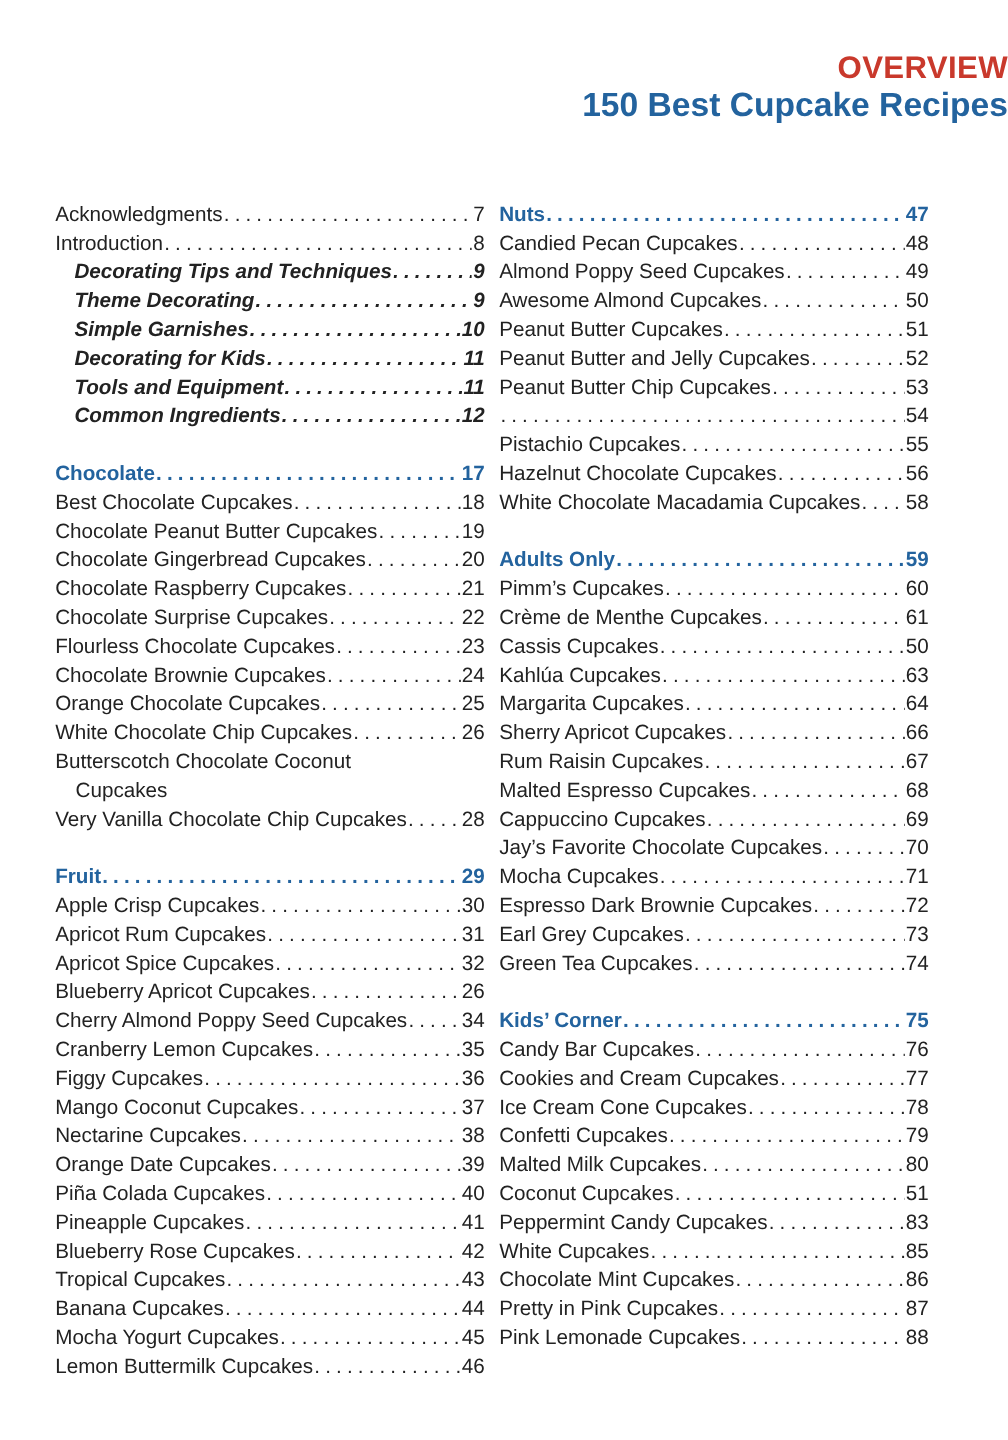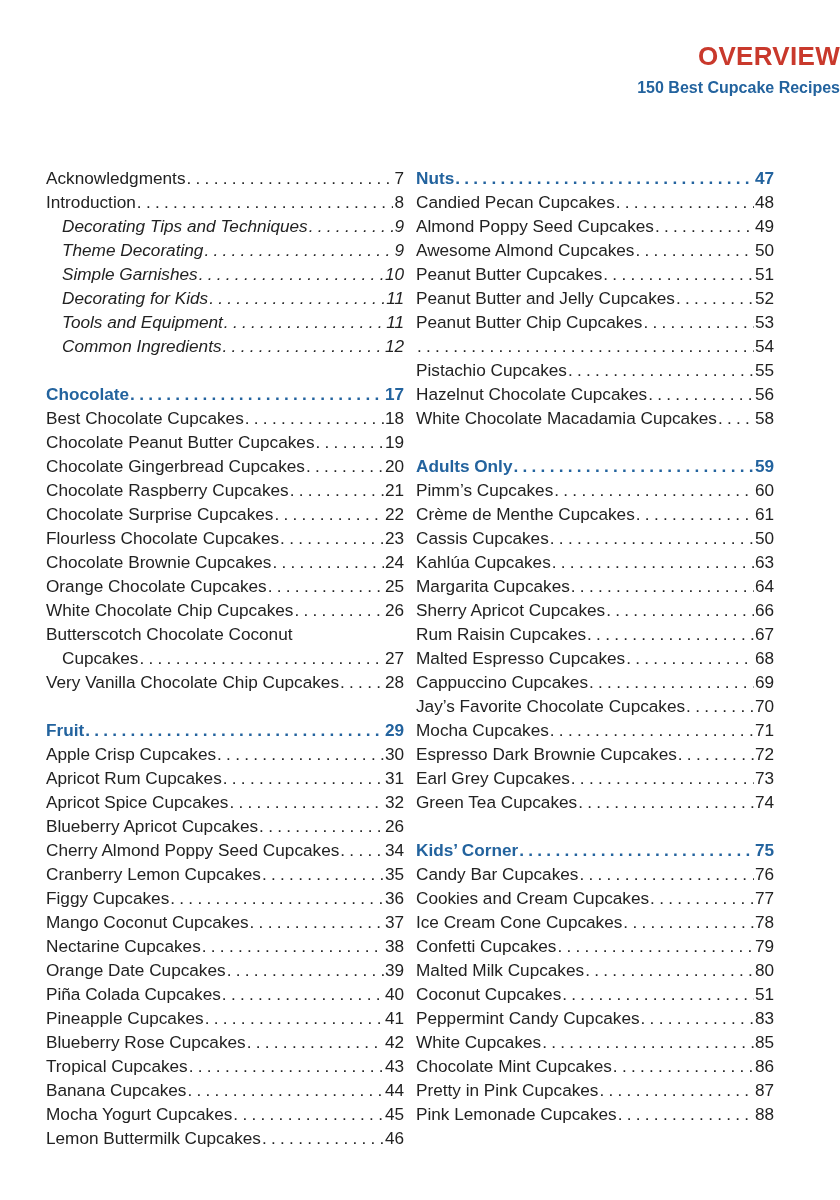--- a/index.html
+++ b/index.html
@@ -1,31 +1,31 @@
 <!DOCTYPE html>
 <html><head>
 <meta charset="utf-8">
 <style>
   html,body{margin:0;padding:0;background:#fff;}
   body{width:840px;height:1200px;position:relative;overflow:hidden;font-family:"Liberation Sans",sans-serif;color:#222;}
   .header{position:absolute;top:40px;left:0;width:840px;text-align:right;font-weight:bold;}
   .overline{color:#c9392c;font-size:26px;line-height:32px;letter-spacing:0.3px;}
-  .title{color:#23639e;font-size:16px;line-height:32px;}
+  .title{color:#23639e;font-size:28px;line-height:32px;}
   .col{position:absolute;top:166px;width:358px;}
   .col.left{left:46px;}
   .col.right{left:416px;}
   .entry{display:flex;align-items:baseline;font-size:17.2px;line-height:24px;height:24px;white-space:nowrap;overflow:hidden;}
   .entry .name{flex:0 0 auto;}
   .entry .dots{flex:1 1 auto;overflow:hidden;white-space:nowrap;letter-spacing:3.6px;color:#222;margin:0 1px;}
   .entry .dots::before{content:". . . . . . . . . . . . . . . . . . . . . . . . . . . . . . . . . . . . . . . . . . . . . . . . . . . . . . . . . . . ";letter-spacing:0;word-spacing:-0.5px;}
   .entry .page{flex:0 0 auto;text-align:right;}
-  .entry.sub{padding-left:16px;font-style:italic;}
+  .entry.sub{padding-left:16px;font-style:italic;font-weight:bold;}
   .entry.section{color:#23639e;font-weight:bold;}
   .entry.section .dots{color:#23639e;}
-  .entry.cont{padding-left:16px;}
+  .entry.cont{padding-left:16px;flex-direction:column;}
   .gap{height:24px;}
 </style>
 </head>
 <body>
 
 <div class="header">
   <div class="overline">OVERVIEW</div>
   <div class="title">150 Best Cupcake Recipes</div>
 </div>
 

